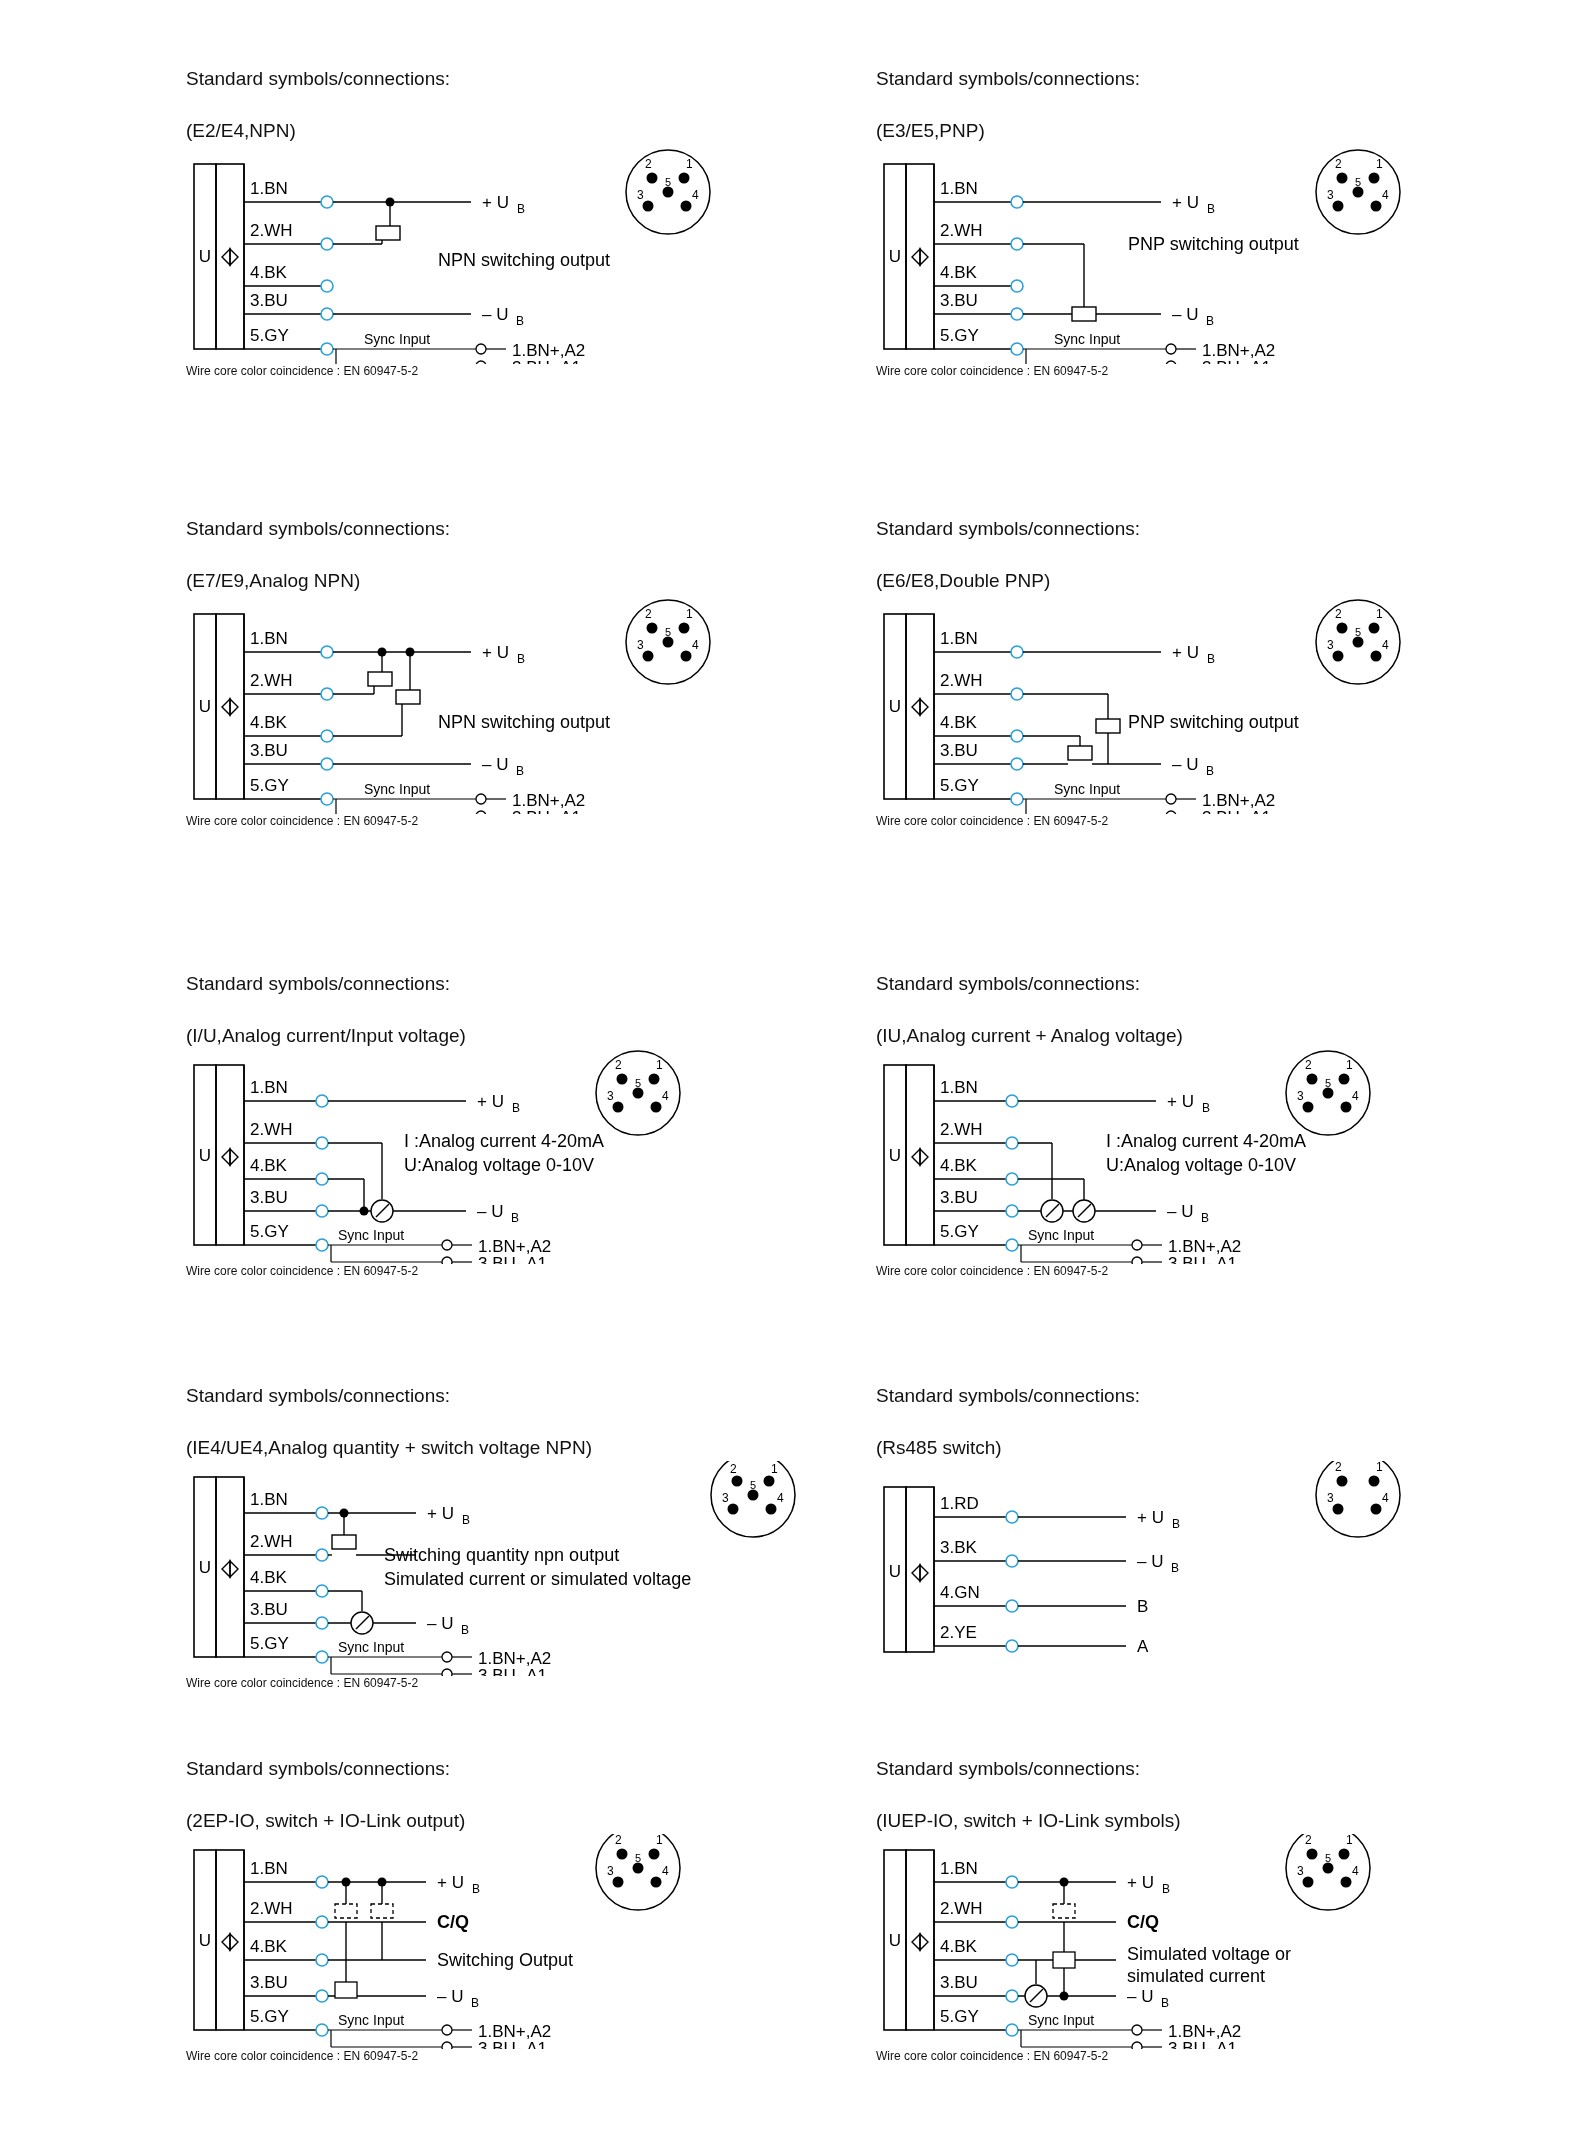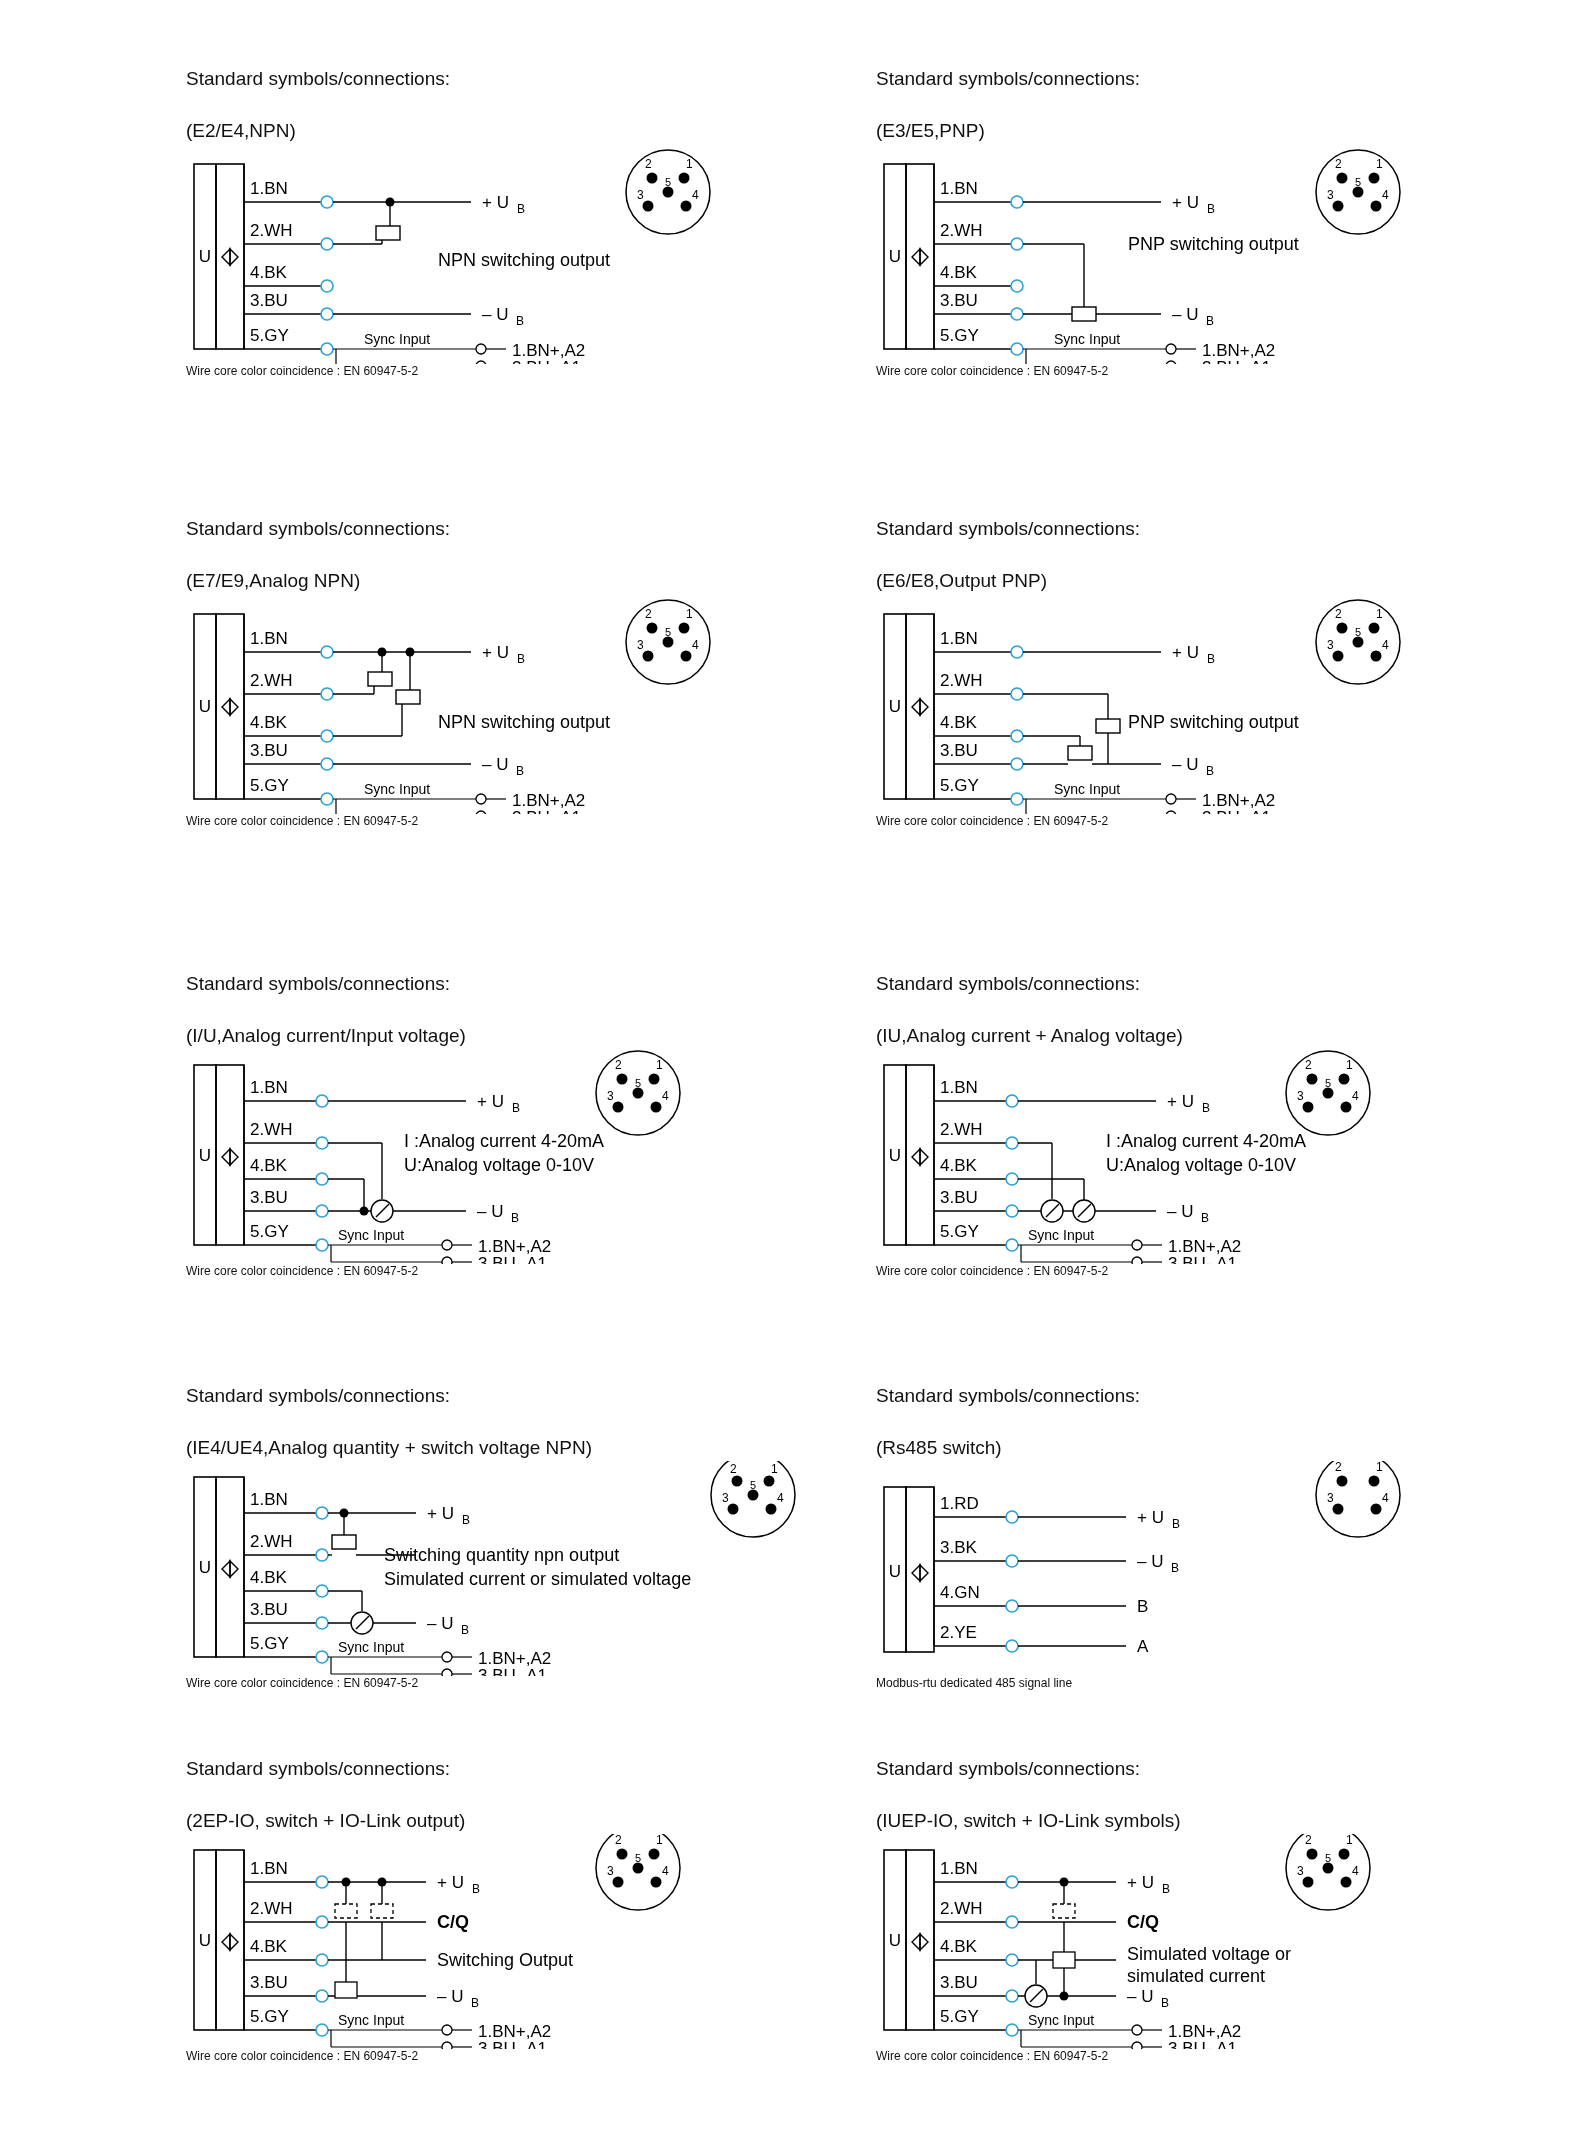--- a/index.html
+++ b/index.html
@@ -255,21 +255,21 @@
       <text class="lbl" x="479" y="42" font-size="11">5</text>
       <text class="lbl" x="451" y="55" font-size="12">3</text>
         <text class="lbl" x="506" y="55" font-size="12">4</text>
     </svg>
     <div class="footer">Wire core color coincidence : EN 60947-5-2</div>
   </div>
 
   <div class="cell" style="left:876px;top:490px;width:680px;">
     <div class="title">
       <span>Standard symbols/connections:</span><br>
-      <span>(E6/E8,Output PNP)</span>
+      <span>(E6/E8,Double PNP)</span>
     </div>
     <svg width="680" height="220" viewBox="0 0 680 220">
       <rect x="8" y="20" width="22" height="185" fill="none" stroke="#000" stroke-width="1.6"></rect>
       <rect x="30" y="20" width="28" height="185" fill="none" stroke="#000" stroke-width="1.6"></rect>
       <text class="lbl" x="19" y="118" font-size="17" text-anchor="middle">U</text>
       <polygon points="44,105 36,113 44,121" fill="none" stroke="#000" stroke-width="1.4"></polygon>
       <polygon points="44,105 52,113 44,121" fill="none" stroke="#000" stroke-width="1.4"></polygon>
       <g stroke="#000" stroke-width="1.4" fill="none">
         <line x1="58" y1="58" x2="135" y2="58"></line>
         <line x1="58" y1="100" x2="135" y2="100"></line>
@@ -609,21 +609,20 @@
       <circle cx="482" cy="34" r="42" fill="none" stroke="#000" stroke-width="1.5"></circle>
       <circle cx="466" cy="20" r="5.5" fill="#000"></circle>
         <circle cx="498" cy="20" r="5.5" fill="#000"></circle>
       <circle cx="462" cy="48" r="5.5" fill="#000"></circle>
         <circle cx="500" cy="48" r="5.5" fill="#000"></circle>
       <text class="lbl" x="459" y="10" font-size="12">2</text>
         <text class="lbl" x="500" y="10" font-size="12">1</text>
       <text class="lbl" x="451" y="41" font-size="12">3</text>
         <text class="lbl" x="506" y="41" font-size="12">4</text>
     </svg>
-    <div class="footer">Modbus-rtu dedicated 485 signal line</div>
   </div>
 
   <div class="cell" style="left:186px;top:1730px;width:680px;">
     <div class="title">
       <span>Standard symbols/connections:</span><br>
       <span>(2EP-IO, switch + IO-Link output)</span>
     </div>
     <svg width="680" height="215" viewBox="0 0 680 215">
       <rect x="8" y="16" width="22" height="180" fill="none" stroke="#000" stroke-width="1.6"></rect>
       <rect x="30" y="16" width="28" height="180" fill="none" stroke="#000" stroke-width="1.6"></rect>

